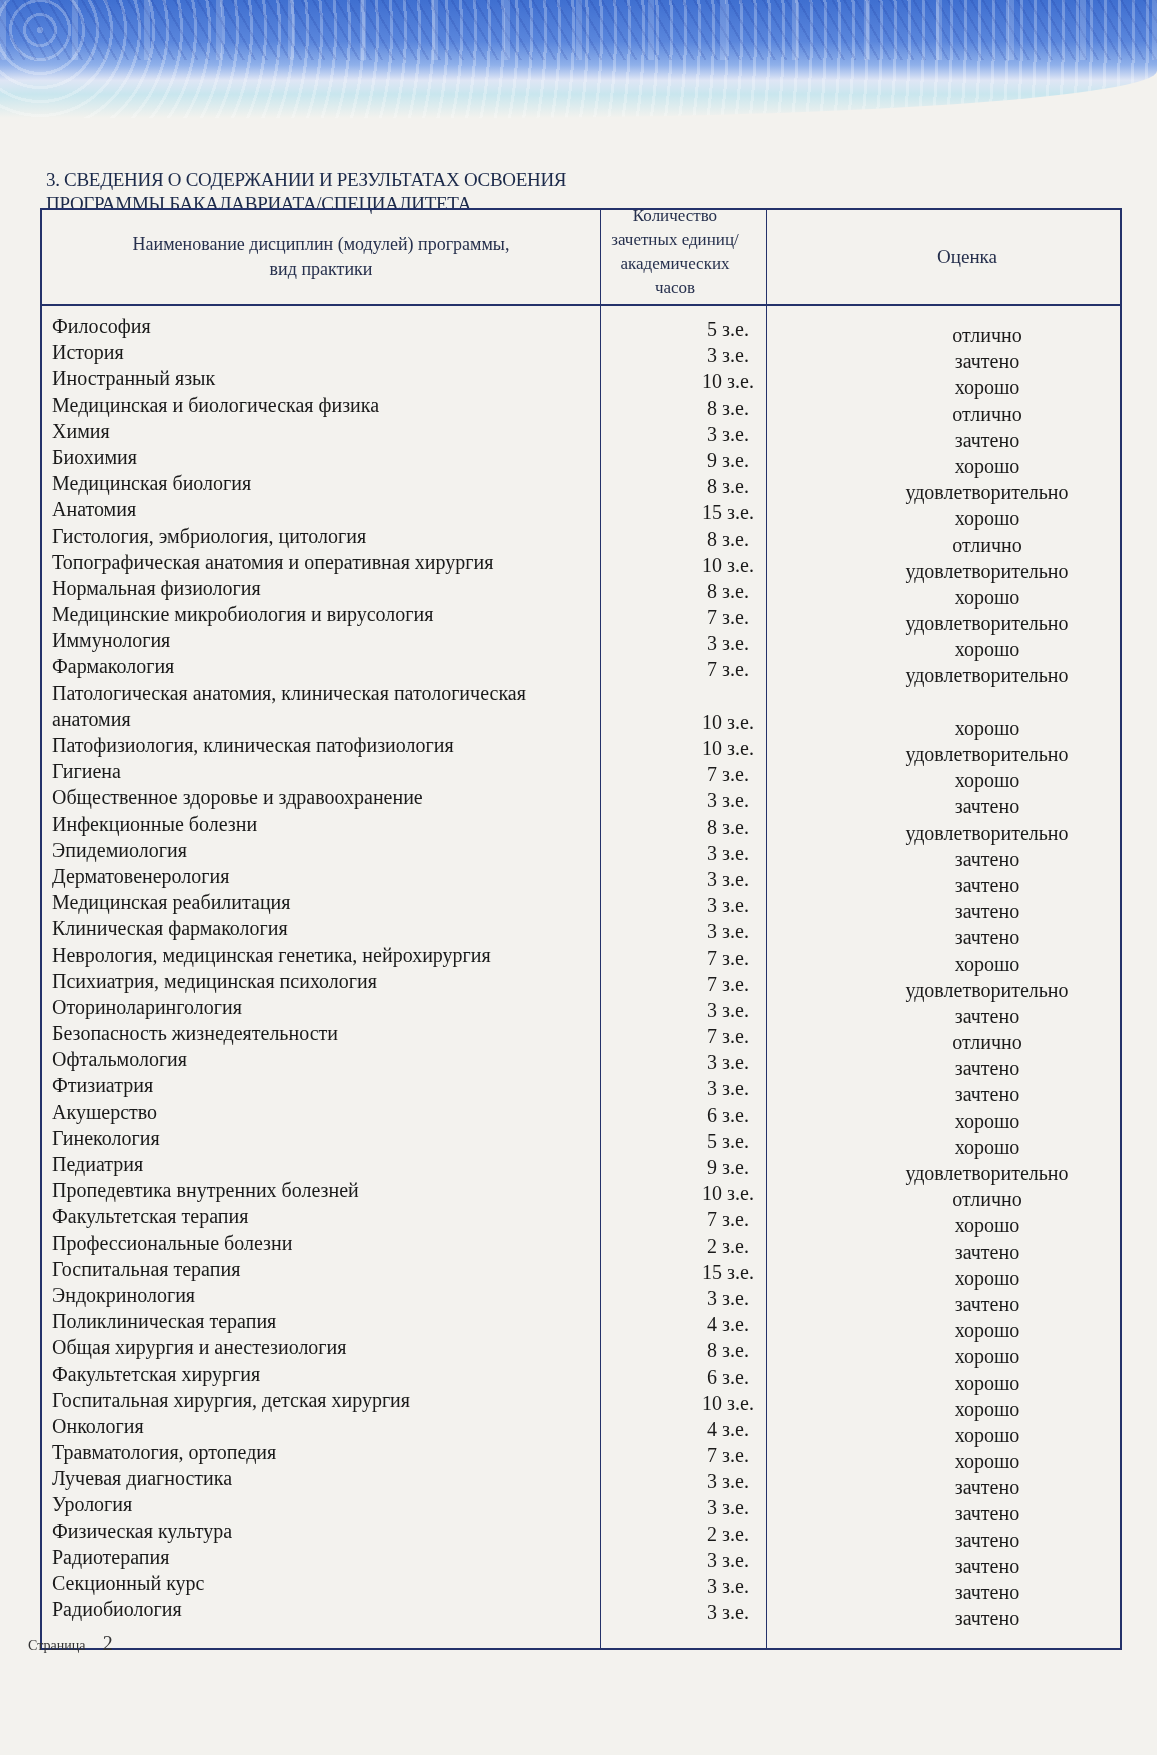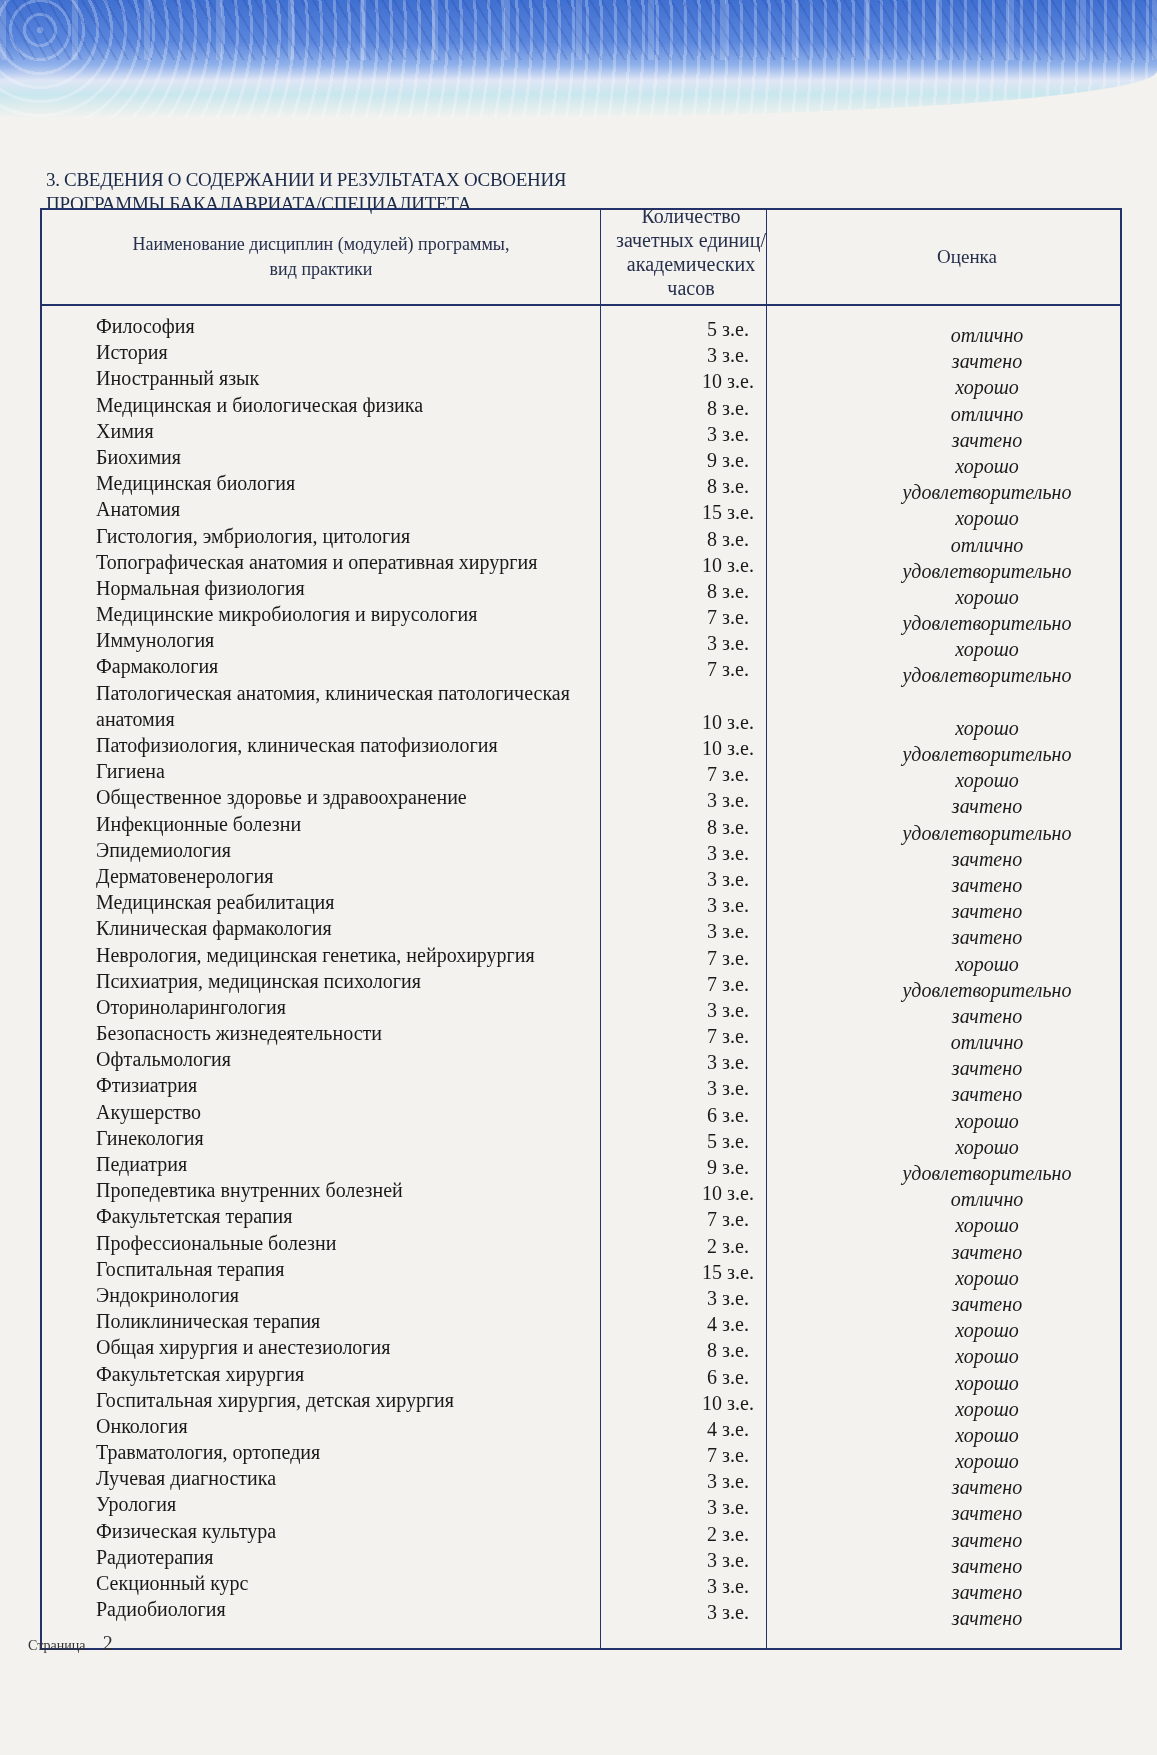--- a/index.html
+++ b/index.html
@@ -33,21 +33,21 @@
     position: absolute; left: 40px; top: 208px;
     width: 1082px; height: 1442px;
     border: 2px solid #24326a;
     box-sizing: border-box;
   }
   .vline { position: absolute; top: 0; bottom: 0; width: 1px; background: #24326a; }
   .hline { position: absolute; left: 0; right: 0; height: 2px; background: #24326a; }
   .th { position: absolute; text-align: center; color: #26304d; font-size: 18px; line-height: 25px; }
   .col-name { position: absolute; left: 12px; top: 105px; width: 620px; }
   .col-credits { position: absolute; left: 620px; top: 105px; width: 176px; text-align: center; }
-  .col-grade { position: absolute; left: 806px; top: 110px; width: 270px; text-align: center; font-style: italic; }
+  .col-grade { position: absolute; left: 806px; top: 110px; width: 270px; text-align: center; }
   .row { font-size: 20px; line-height: 26.2px; height: 26.2px; white-space: nowrap; }
   .row.wrap { height: auto; white-space: normal; }
   .footer {
     position: absolute; left: 28px; top: 1632px; font-size: 14px; color: #333;
   }
   .footer .num { font-size: 20px; margin-left: 14px; }
 </style>
 </head>
 <body>
 
@@ -62,30 +62,30 @@
 
 <div class="table">
   <div class="vline" style="left:558px;"></div>
   <div class="vline" style="left:724px;"></div>
   <div class="hline" style="top:94px;"></div>
 
   <div class="th" style="left:0; width:558px; top:22px;">
     <div>Наименование дисциплин (модулей) программы,</div>
     <div>вид практики</div>
   </div>
-  <div class="th" style="left:566px; width:166px; top:-6px; font-size:20px; line-height:24px;">
+  <div class="th" style="left:550px; width:166px; top:-6px; font-size:17px; line-height:24px;">
     <div>Количество</div>
     <div>зачетных единиц/</div>
     <div>академических</div>
     <div>часов</div>
   </div>
   <div class="th" style="left:724px; width:356px; top:34px; font-size:19px;margin-left:23px;">Оценка</div>
 </div>
 
-<div id="col-name" class="col-name" style="left:52px; top:313px;margin-left:44px;">
+<div id="col-name" class="col-name" style="left:52px; top:313px;">
     <div class="row">Философия</div>
     <div class="row">История</div>
     <div class="row">Иностранный язык</div>
     <div class="row">Медицинская и биологическая физика</div>
     <div class="row">Химия</div>
     <div class="row">Биохимия</div>
     <div class="row">Медицинская биология</div>
     <div class="row">Анатомия</div>
     <div class="row">Гистология, эмбриология, цитология</div>
     <div class="row">Топографическая анатомия и оперативная хирургия</div>

